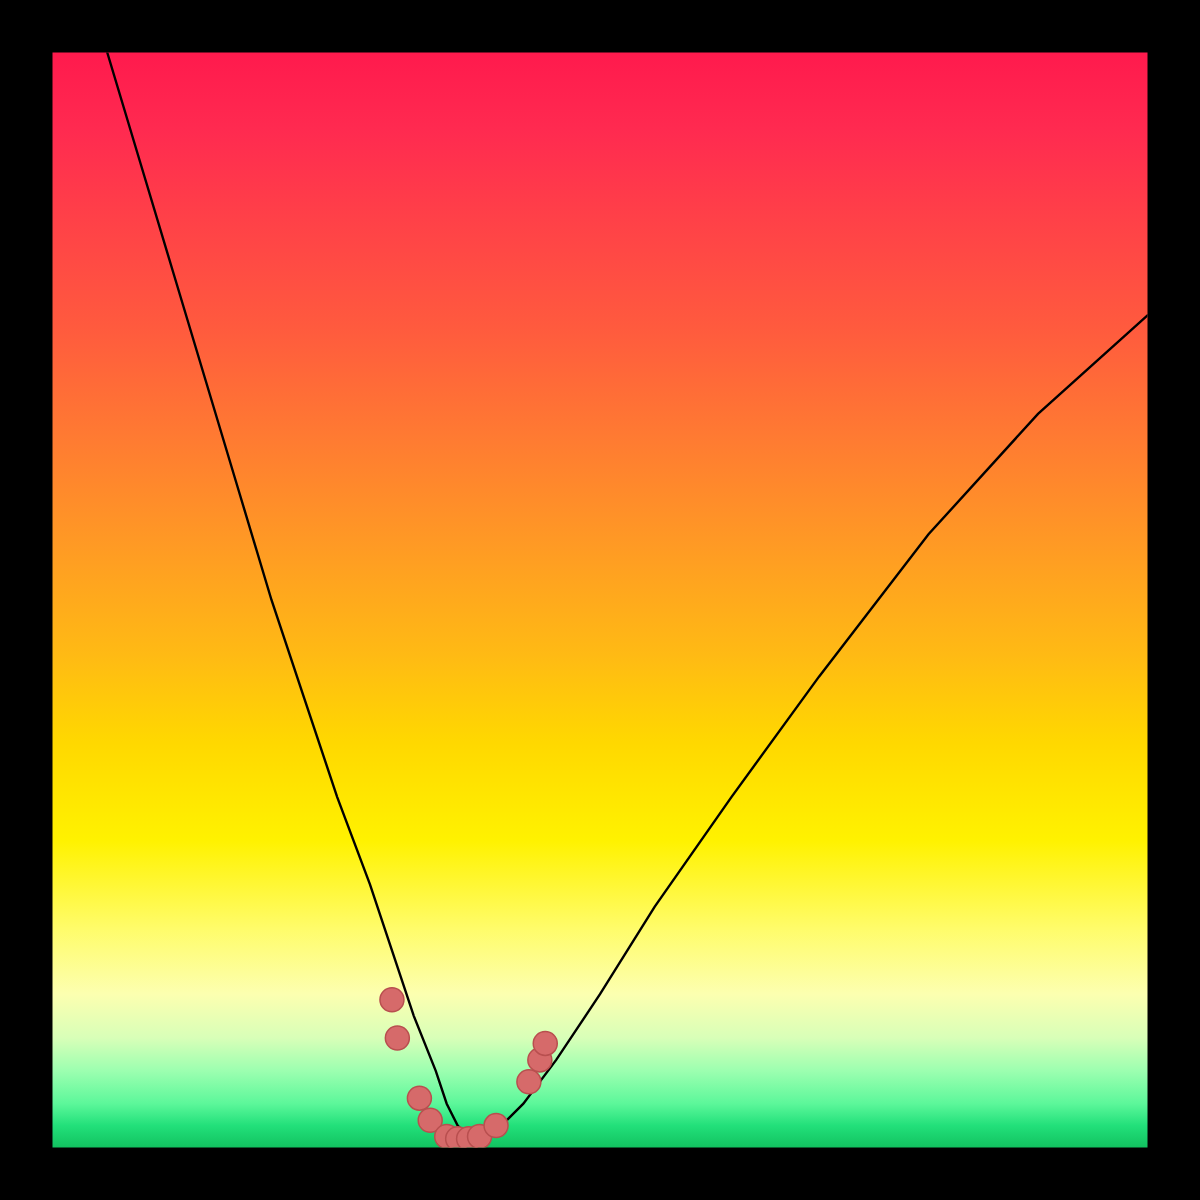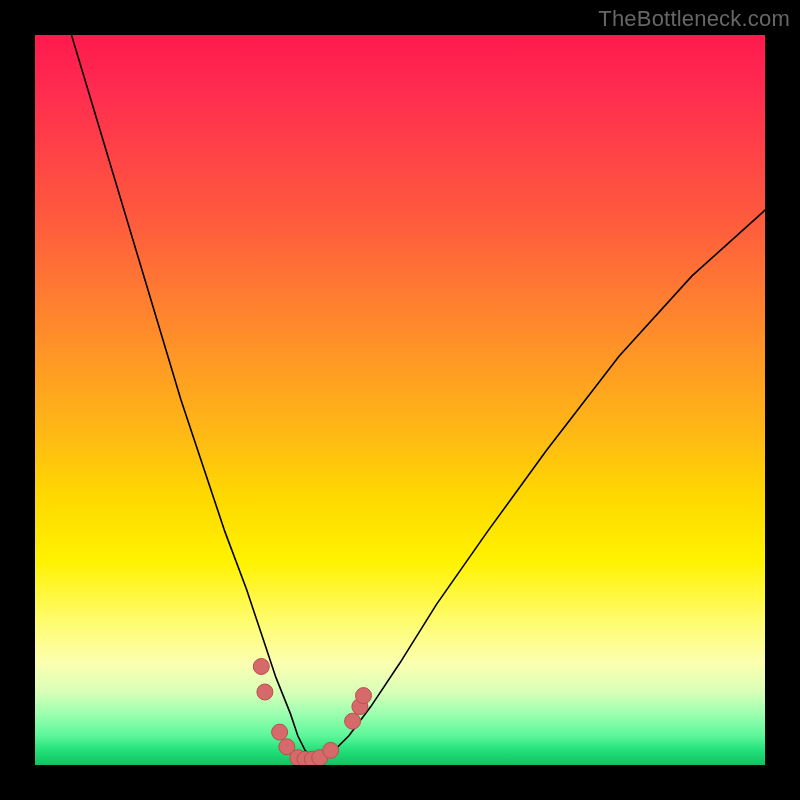--- a/index.html
+++ b/index.html
@@ -69,21 +69,20 @@
   .curve .dot {
     fill: #d66a6a;
     stroke: #b84f4f;
     stroke-width: 1;
   }
 </style>
 </head>
 <body>
 
 <div class="frame">
-  <div class="watermark">TheBottleneck.com</div>
   <div class="plot-area">
     <svg class="curve" viewBox="0 0 730 730">
       <path class="line" d="M36.5 0.0 L58.4 73.0 L80.3 146.0 L102.2 219.0 L124.1 292.0 L146.0 365.0 L167.9 430.7 L189.8 496.4 L211.7 554.8 L226.3 598.6 L240.9 642.4 L255.5 678.9 L262.8 700.8 L270.1 715.4 L277.4 722.7 L284.7 722.7 L299.3 715.4 L313.9 700.8 L335.8 671.6 L365.0 627.8 L401.5 569.4 L452.6 496.4 L511.0 416.1 L584.0 321.2 L657.0 240.9 L730.0 175.2"></path>
       <g>
           <circle cx="226.3" cy="631.5" r="8" class="dot"></circle>
           <circle cx="229.9" cy="657.0" r="8" class="dot"></circle>
           <circle cx="244.6" cy="697.1" r="8" class="dot"></circle>
           <circle cx="251.8" cy="711.8" r="8" class="dot"></circle>
           <circle cx="262.8" cy="722.7" r="8" class="dot"></circle>
           <circle cx="270.1" cy="724.2" r="8" class="dot"></circle>

